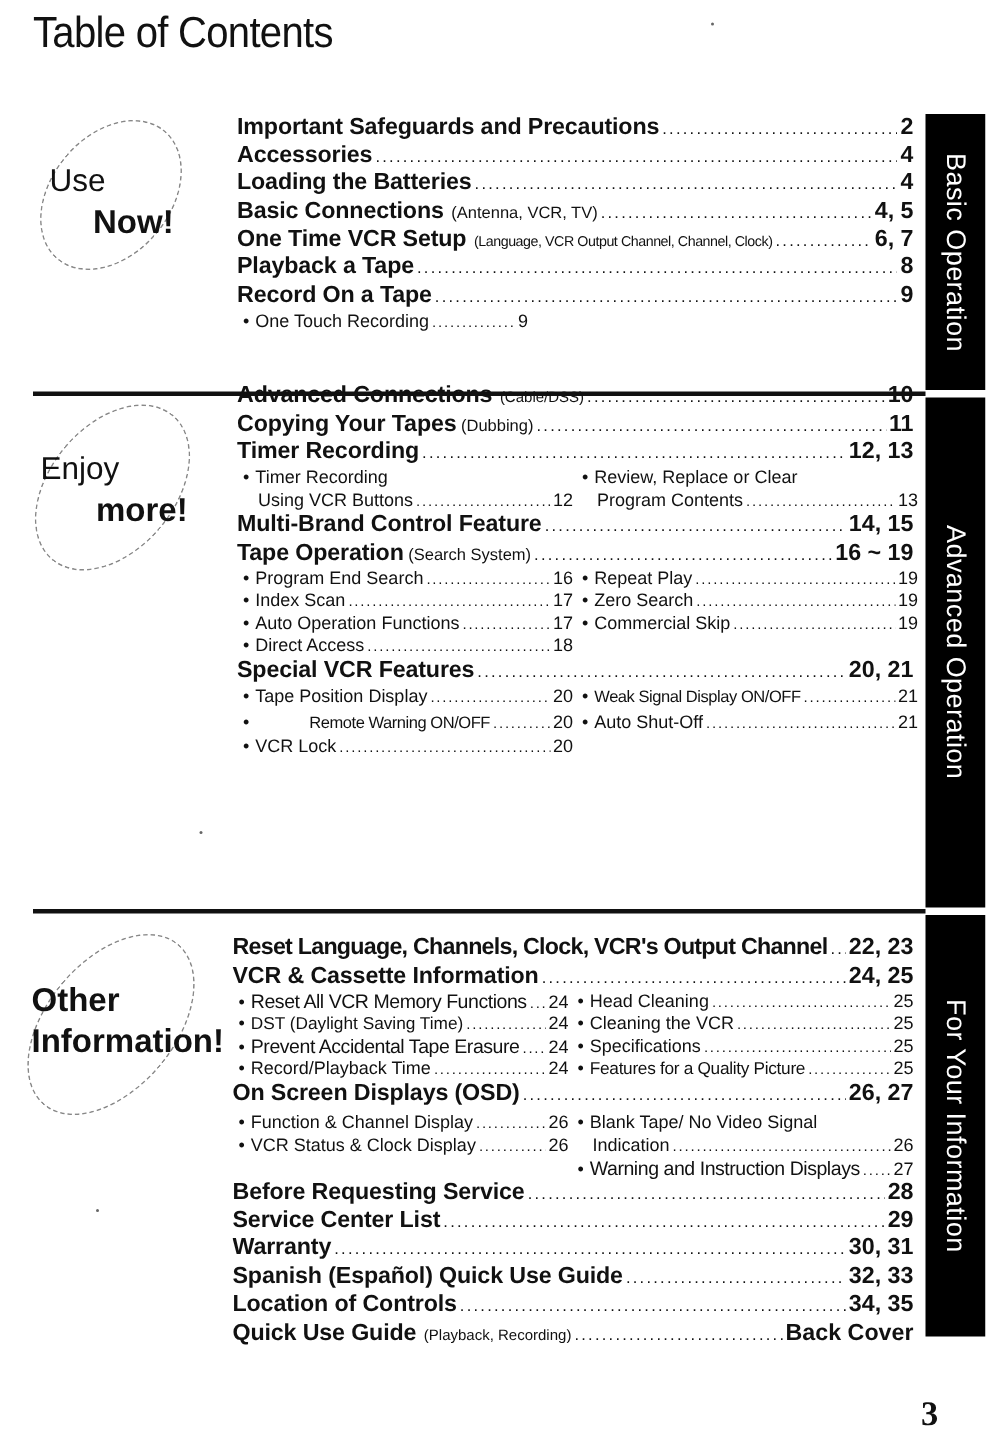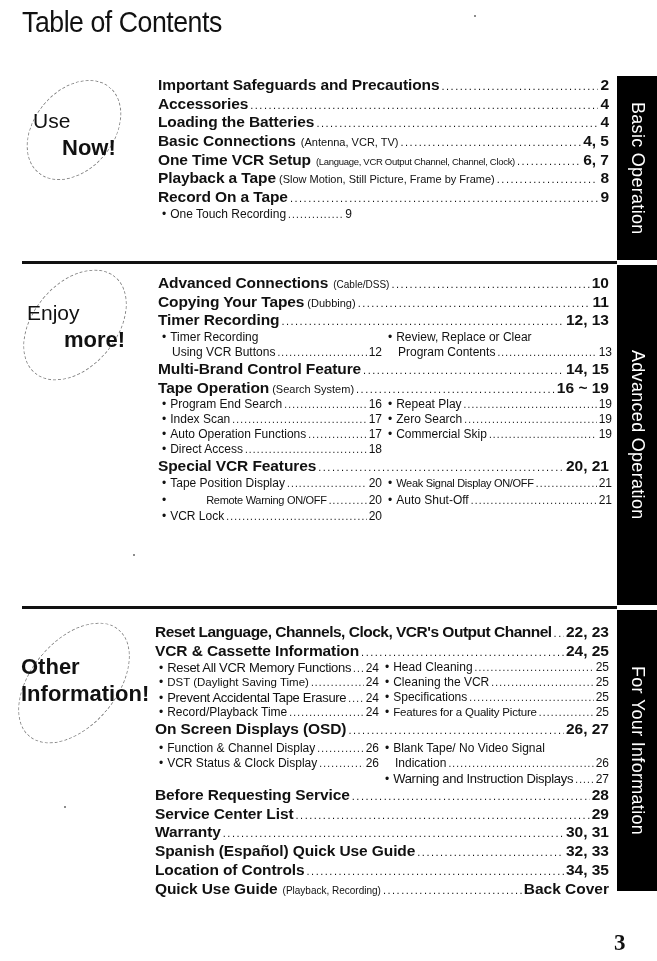--- a/index.html
+++ b/index.html
@@ -76,21 +76,20 @@
         <span class="p">4, 5</span>
       </div>
     <div class="row main-row">
         <span class="t">One Time VCR Setup</span>
         <span class="sub" style="font-size:9.5px;letter-spacing:-0.3px;">(Language, VCR Output Channel, Channel, Clock)</span>
         <span class="dots"></span>
         <span class="p">6, 7</span>
       </div>
     <div class="row main-row">
         <span class="t">Playback a Tape</span>
-        <span class="sub" style="margin-left:3px;">(Slow Motion, Still Picture, Frame by Frame)</span>
         <span class="dots"></span>
         <span class="p">8</span>
       </div>
     <div class="row main-row">
         <span class="t">Record On a Tape</span>
         <span class="dots"></span>
         <span class="p">9</span>
       </div>
     <div class="subgrid">
       <div class="si" style="width:190px;">
@@ -106,21 +105,21 @@
 <div class="divider div1"></div>
 <div class="side-tab tab1">
     <span>Basic Operation</span>
   </div>
 
 <div>
   <div class="ellipse" style="left:12px;top:283px;width:126px;height:84px;"></div>
   <div class="badge-text" style="left:27px;top:302px;">Enjoy</div>
   <div class="badge-text badge-bold" style="left:64px;top:329px;">more!</div>
 
-  <div class="toc" style="top:274px;">
+  <div class="toc" style="top:255px;">
     <div class="row main-row">
         <span class="t">Advanced Connections</span>
         <span class="sub" style="font-size:10px;">(Cable/DSS)</span>
         <span class="dots"></span>
         <span class="p">10</span>
       </div>
     <div class="row main-row">
         <span class="t">Copying Your Tapes</span>
         <span class="sub" style="margin-left:3px;">(Dubbing)</span>
         <span class="dots"></span>

